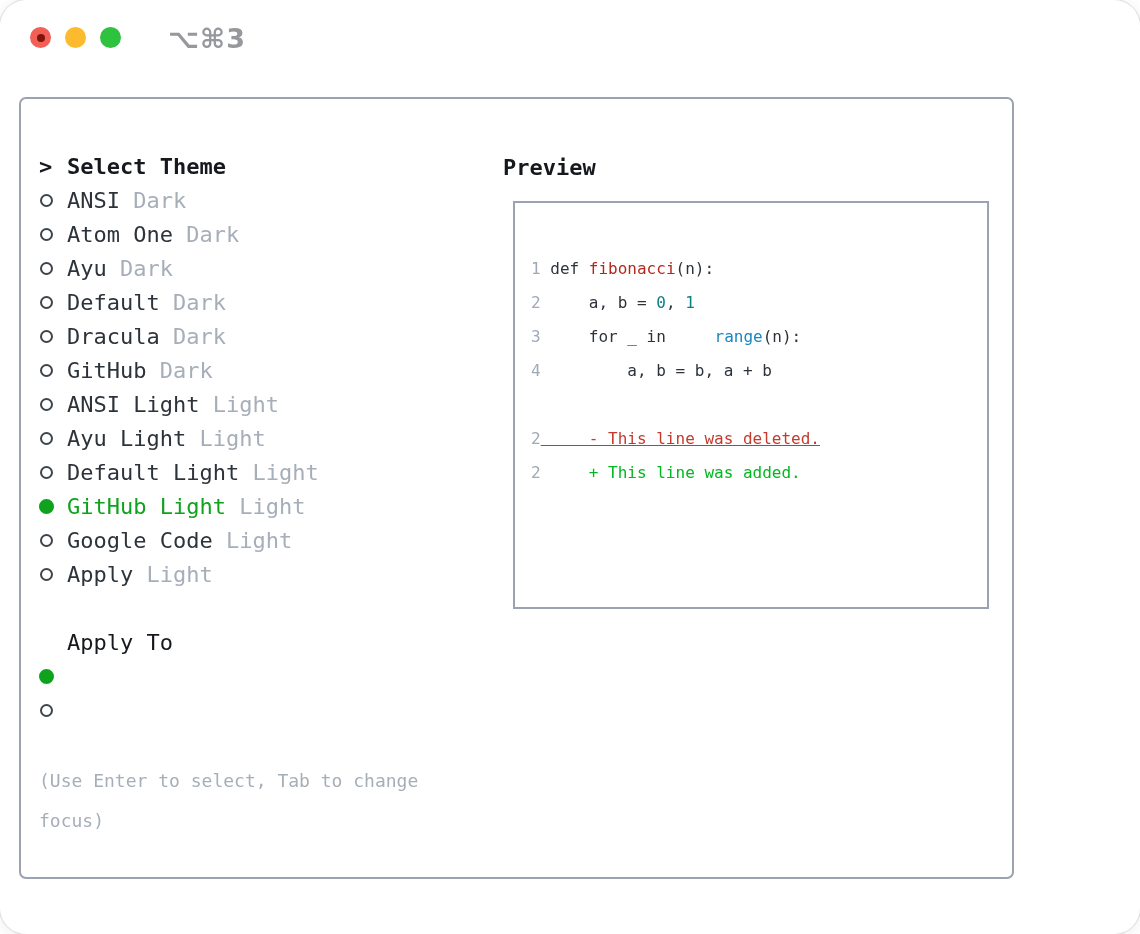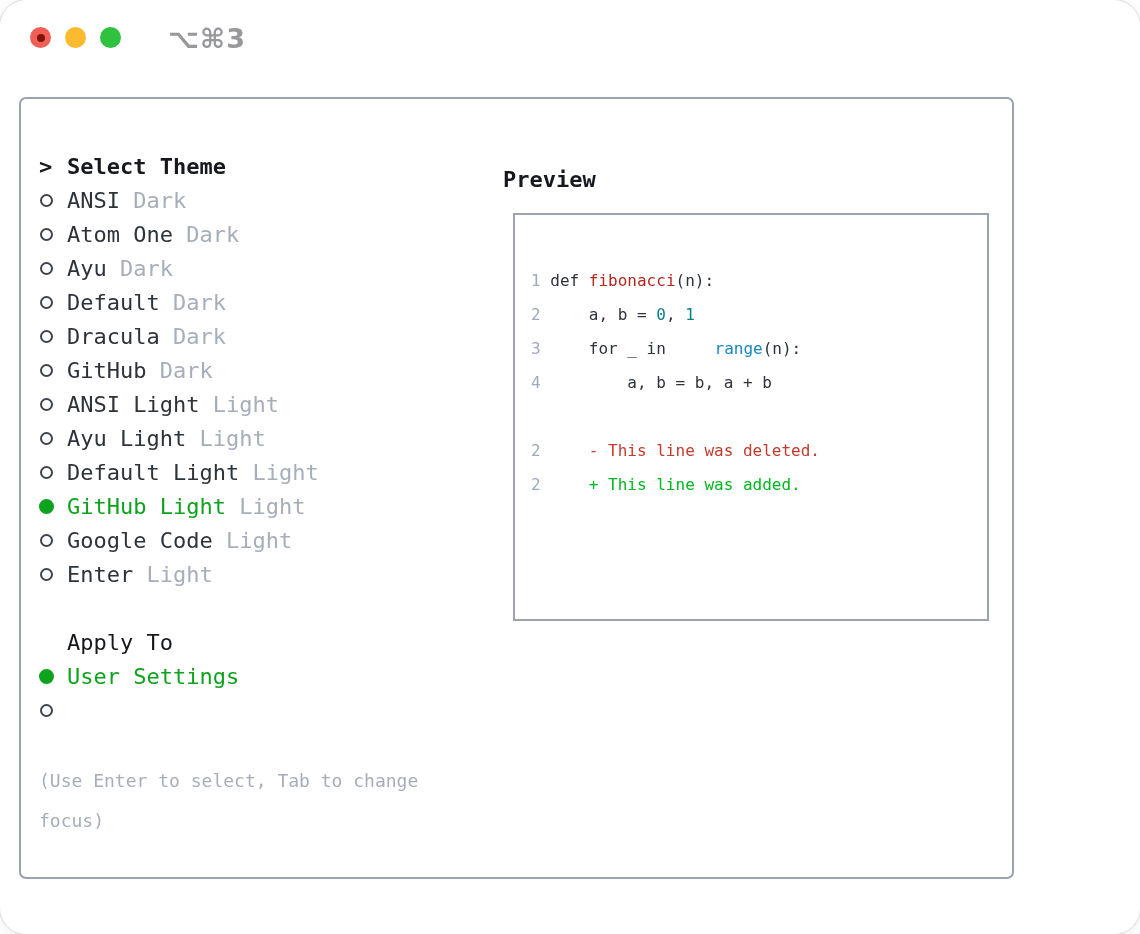--- a/index.html
+++ b/index.html
@@ -43,35 +43,35 @@
   .radio{width:13px;height:13px;border-radius:50%;border:2px solid #3e444c;margin-left:1px;}
   .radio.filled{border-color:var(--accent-green);background:var(--accent-green);width:15px;height:15px;margin-left:0;}
   .bold{font-weight:bold;color:var(--heading-black);}
   .name{color:var(--text-dark);text-align:right;}
   .name.selected{color:var(--accent-green);}
   .variant{color:var(--muted-gray);}
   .left-col{position:absolute;left:18px;top:50px;width:424px;}
   .gap34{height:34px;}
   .help{font-size:18px;line-height:40px;color:var(--muted-gray);white-space:normal;width:420px;}
   
-  .right-col{position:absolute;left:482px;top:63px;}
+  .right-col{position:absolute;left:482px;top:51px;}
   .preview-header{height:34px;display:flex;align-items:center;font-size:22px;font-weight:bold;color:var(--heading-black);}
   .preview-box{
     position:absolute;left:10px;top:51px;width:476px;height:408px;
     border:2px solid var(--panel-border);background:#fff;
     padding:49px 0 0 16px;overflow:hidden;
   }
   .cline{height:34px;font-size:16px;white-space:pre;display:block;line-height:34px;}
   .lnum{color:var(--line-number-gray);}
   .sg-fg{color:var(--text-dark);}
   .sg-func{color:var(--func-red);}
   .sg-numlit{color:var(--num-teal);}
   .sg-call{color:var(--call-blue);margin-left:39px;}
   .sg-ctx{color:var(--context-gray);}
-  .sg-del{color:var(--deleted-red);}
+  .sg-del{color:var(--deleted-red);text-decoration:underline;}
   .sg-add{color:var(--added-green);}
 </style>
 </head>
 <body>
 
 <div class="window">
 
   <div class="titlebar">
     <div class="traffic-lights">
       <span class="tl red">
@@ -96,32 +96,32 @@
           <div class="row"><span class="icon-cell"><span class="radio"></span></span><span class="name">Atom One</span><span class="variant"> Dark</span></div>
           <div class="row"><span class="icon-cell"><span class="radio"></span></span><span class="name">Ayu</span><span class="variant"> Dark</span></div>
           <div class="row"><span class="icon-cell"><span class="radio"></span></span><span class="name">Default</span><span class="variant"> Dark</span></div>
           <div class="row"><span class="icon-cell"><span class="radio"></span></span><span class="name">Dracula</span><span class="variant"> Dark</span></div>
           <div class="row"><span class="icon-cell"><span class="radio"></span></span><span class="name">GitHub</span><span class="variant"> Dark</span></div>
           <div class="row"><span class="icon-cell"><span class="radio"></span></span><span class="name">ANSI Light</span><span class="variant"> Light</span></div>
           <div class="row"><span class="icon-cell"><span class="radio"></span></span><span class="name">Ayu Light</span><span class="variant"> Light</span></div>
           <div class="row"><span class="icon-cell"><span class="radio"></span></span><span class="name">Default Light</span><span class="variant"> Light</span></div>
           <div class="row"><span class="icon-cell"><span class="radio filled"></span></span><span class="name selected">GitHub Light</span><span class="variant"> Light</span></div>
           <div class="row"><span class="icon-cell"><span class="radio"></span></span><span class="name">Google Code</span><span class="variant"> Light</span></div>
-          <div class="row"><span class="icon-cell"><span class="radio"></span></span><span class="name">Enter</span><span class="variant"> Light</span></div>
+          <div class="row"><span class="icon-cell"><span class="radio"></span></span><span class="name">Apply</span><span class="variant"> Light</span></div>
         </div>
 
       <div class="gap34"></div>
 
       <div class="row">
         <span class="icon-cell"></span>
         <span style="color:var(--heading-black)">Apply To</span>
       </div>
 
       <div id="apply-items">
-          <div class="row"><span class="icon-cell"><span class="radio filled"></span></span><span class="name selected">User Settings</span></div>
+          <div class="row"><span class="icon-cell"><span class="radio filled"></span></span></div>
           <div class="row"><span class="icon-cell"><span class="radio"></span></span></div>
         </div>
 
       <div class="gap34"></div>
 
       <div class="help">(Use Enter to select, Tab to change focus)</div>
     </div>
 
     <div class="right-col">
       <div class="preview-header">Preview</div>

